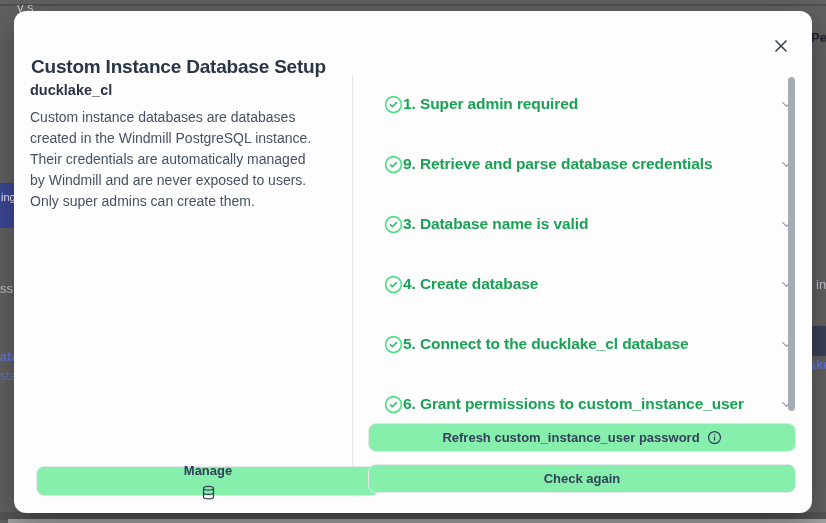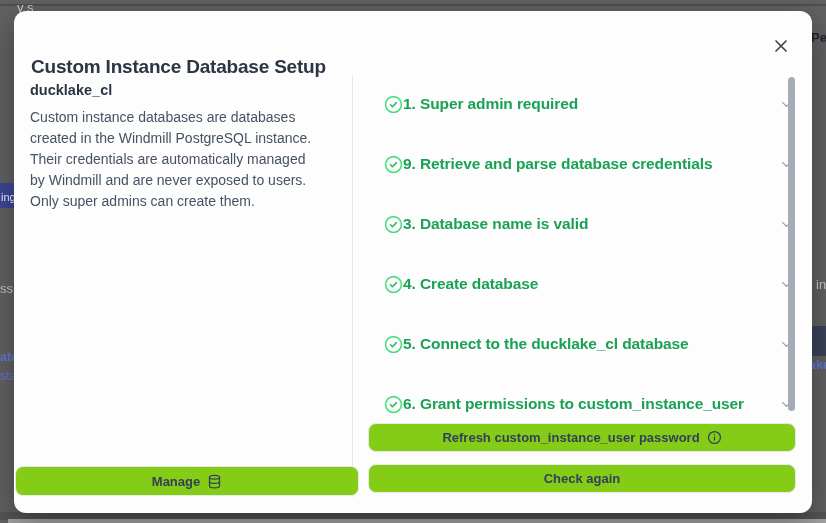--- a/index.html
+++ b/index.html
@@ -5,21 +5,21 @@
   html,body{margin:0;padding:0;background:#606060;}
   .stage{position:relative;width:826px;height:523px;overflow:hidden;
     font-family:"Liberation Sans",sans-serif;background:#616161;}
 
   
   .bg-topline{position:absolute;left:0;top:4px;width:826px;height:2px;background:#4e4e4e;}
   .bg-bottom-dark{position:absolute;left:0;top:512px;width:826px;height:8px;background:#545454;}
   .bg-bottom-light{position:absolute;left:8px;top:519px;width:818px;height:4px;background:#a2a2a2;}
   .frag{position:absolute;font-size:13px;color:#c3c7cd;white-space:nowrap;}
   .frag-ys{left:17px;top:162;}
-  .frag-pill{left:0;top:183px;width:15px;height:25px;background:#3b4795;border-radius:0 3px 3px 0;
+  .frag-pill{left:0;top:183px;width:15px;height:45px;background:#3b4795;border-radius:0 3px 3px 0;
     color:#f2f3ff;font-size:11px;line-height:29px;padding-left:1px;overflow:hidden;}
   .frag-ss{left:0;top:281px;}
   .frag-ata{left:0;top:350px;color:#5f76d8;font-weight:700;font-size:12.5px;}
   .frag-sta{left:0;top:369px;color:#5f76d8;font-size:12.5px;}
   .frag-pe{left:811px;top:30px;color:#1e2330;font-weight:700;font-size:13px;}
   .frag-sin{left:806px;top:277px;}
   .frag-band{left:812px;top:326px;width:14px;height:30px;background:#3a4158;}
   .frag-ake{left:809px;top:358px;color:#5f76d8;font-weight:700;font-size:12.5px;}
 
   
@@ -30,24 +30,24 @@
   .close-btn{position:absolute;left:752px;top:20px;width:30px;height:30px;display:flex;
     align-items:center;justify-content:center;cursor:pointer;background:none;border:none;padding:0;}
   .divider{position:absolute;left:338px;top:64px;width:1px;height:422px;background:#e4e7ec;}
 
   
   .left-head{position:absolute;left:16px;top:71px;font-size:14.5px;font-weight:700;color:#2b3544;}
   .left-desc{position:absolute;left:16px;top:96px;width:322px;font-size:14px;line-height:21px;
     color:#465263;white-space:pre-line;}
   .left-note{position:absolute;left:16px;top:381px;width:322px;font-size:11.8px;line-height:17px;
     color:#4e5a6b;white-space:pre-line;}
-  .btn{border:1px solid #e4e7ec;border-radius:8px;background:#84cc16;display:flex;align-items:center;
+  .btn{border:1px solid #e4e7ec;border-radius:8px;background:#86efac;display:flex;align-items:center;
     justify-content:center;gap:7px;font-family:inherit;font-size:13px;font-weight:600;color:#33405a;
     cursor:pointer;box-sizing:border-box;}
-  .manage-btn{position:absolute;left:1px;top:455px;width:344px;height:30px;}
+  .manage-btn{position:absolute;left:22px;top:455px;width:344px;height:30px;flex-direction:column;}
 
   
   .steps{position:absolute;left:354px;top:63px;width:428px;}
   .step-row{height:60px;display:flex;align-items:center;padding-left:16px;cursor:pointer;}
   .step-icon{width:19px;height:19px;flex:0 0 auto;display:flex;}
   .step-label{font-size:15.5px;font-weight:600;color:#1aa154;letter-spacing:-0.1px;}
   .step-chevron{margin-left:auto;margin-right:2px;width:15px;height:15px;display:flex;}
   .right-buttons{position:absolute;left:354px;top:412px;width:428px;display:flex;
     flex-direction:column;gap:12px;}
   .right-buttons .btn{height:29px;width:100%;}

